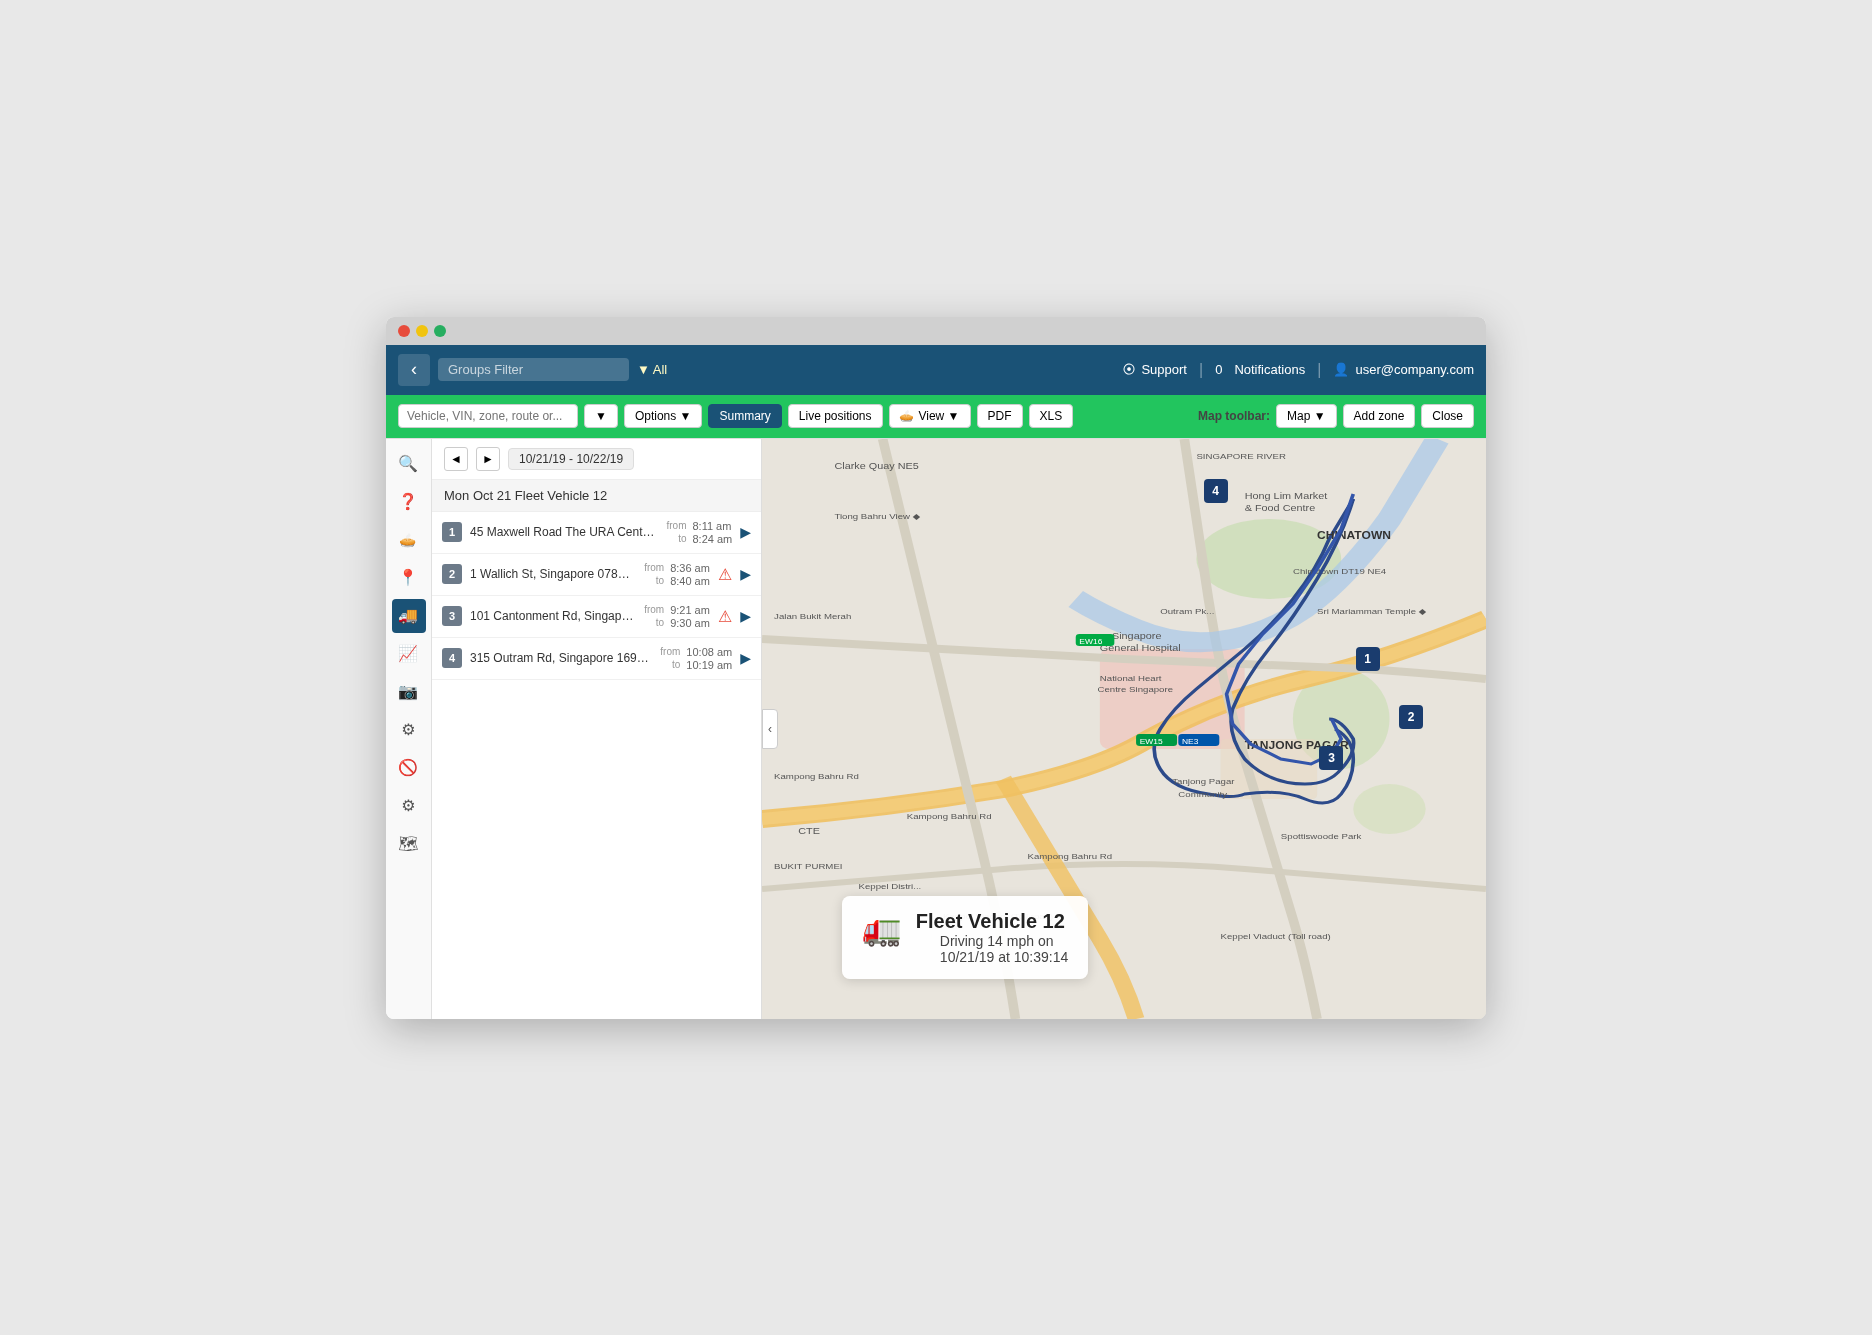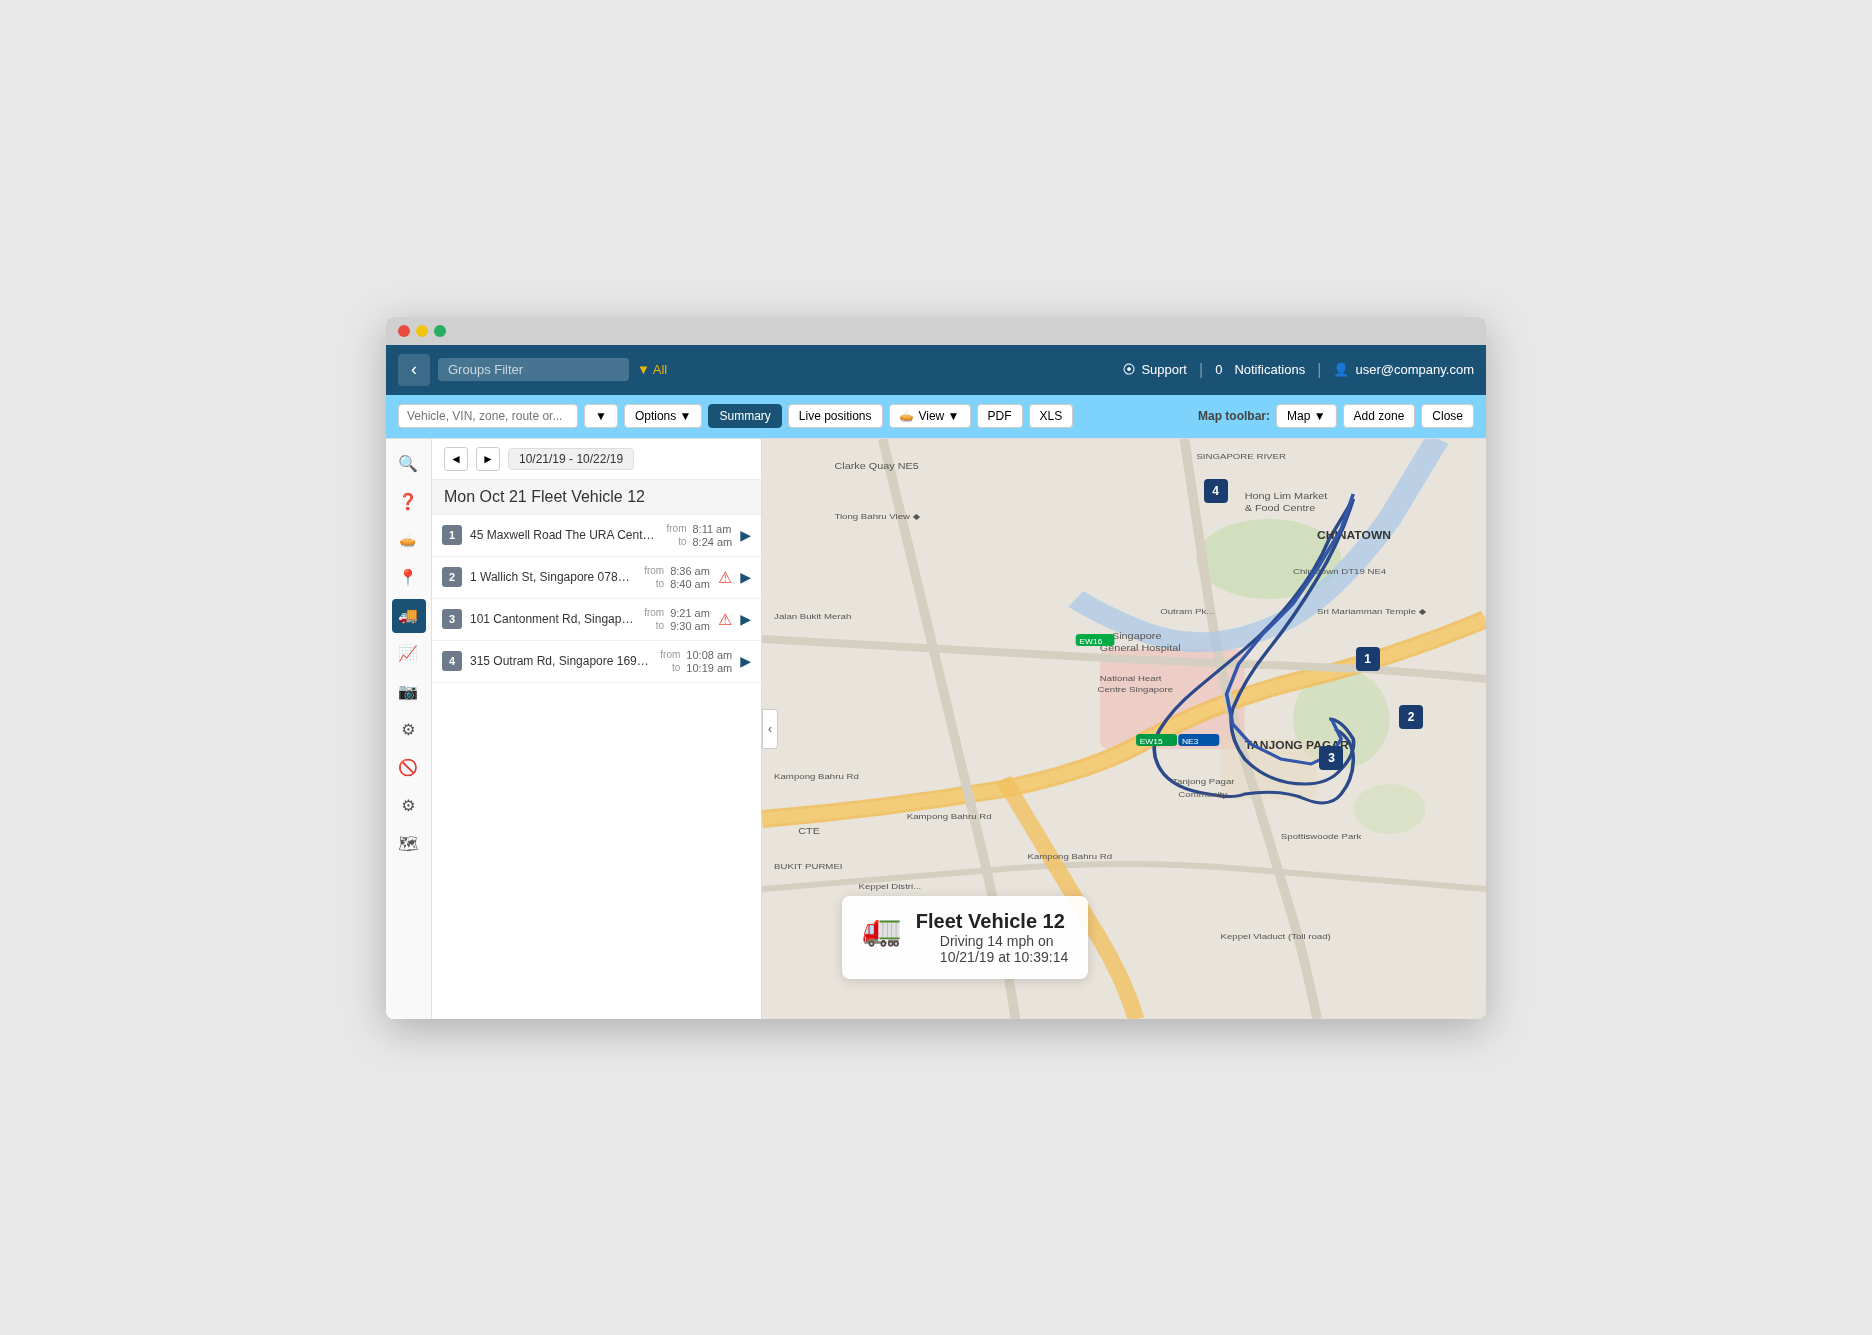--- a/index.html
+++ b/index.html
@@ -58,36 +58,36 @@
       border-radius: 4px;
       color: #fff;
       padding: 4px 10px;
       width: 191px;
       font-size: 13px;
     }
     .groups-filter-input::placeholder { color: rgba(255,255,255,0.7); }
     .all-dropdown {
       background: transparent;
       border: none;
-      color: #eab308;
+      color: #fef9c3;
       font-size: 13px;
       cursor: pointer;
       display: flex; align-items: center; gap: 4px;
     }
     .nav-spacer { flex: 1; }
     .nav-support, .nav-notifications, .nav-user {
       color: #fff;
       font-size: 13px;
       display: flex; align-items: center; gap: 6px;
     }
     .nav-sep { color: rgba(255,255,255,0.4); margin: 0 4px; }
 
     
     .toolbar {
-      background: #7dd3fc;
+      background: #22c55e;
       border-bottom: 1px solid #ddd;
       height: 44px;
       display: flex;
       align-items: center;
       padding: 0 12px;
       gap: 6px;
     }
     .toolbar-search-box {
       border: 1px solid #ccc;
       border-radius: 4px;
@@ -176,21 +176,21 @@
       border: 1px solid #ddd;
       border-radius: 4px;
       padding: 3px 10px;
       font-size: 12px;
       color: #333;
     }
 
     
     .trip-header {
       padding: 8px 12px;
-      font-size: 16px;
+      font-size: 13px;
       font-weight: bold;
       color: #333;
       background: #f5f5f5;
       border-bottom: 1px solid #eee;
     }
     .trip-header span { font-weight: normal; }
 
     .trip-list {
       overflow-y: auto;
       flex: 1;

